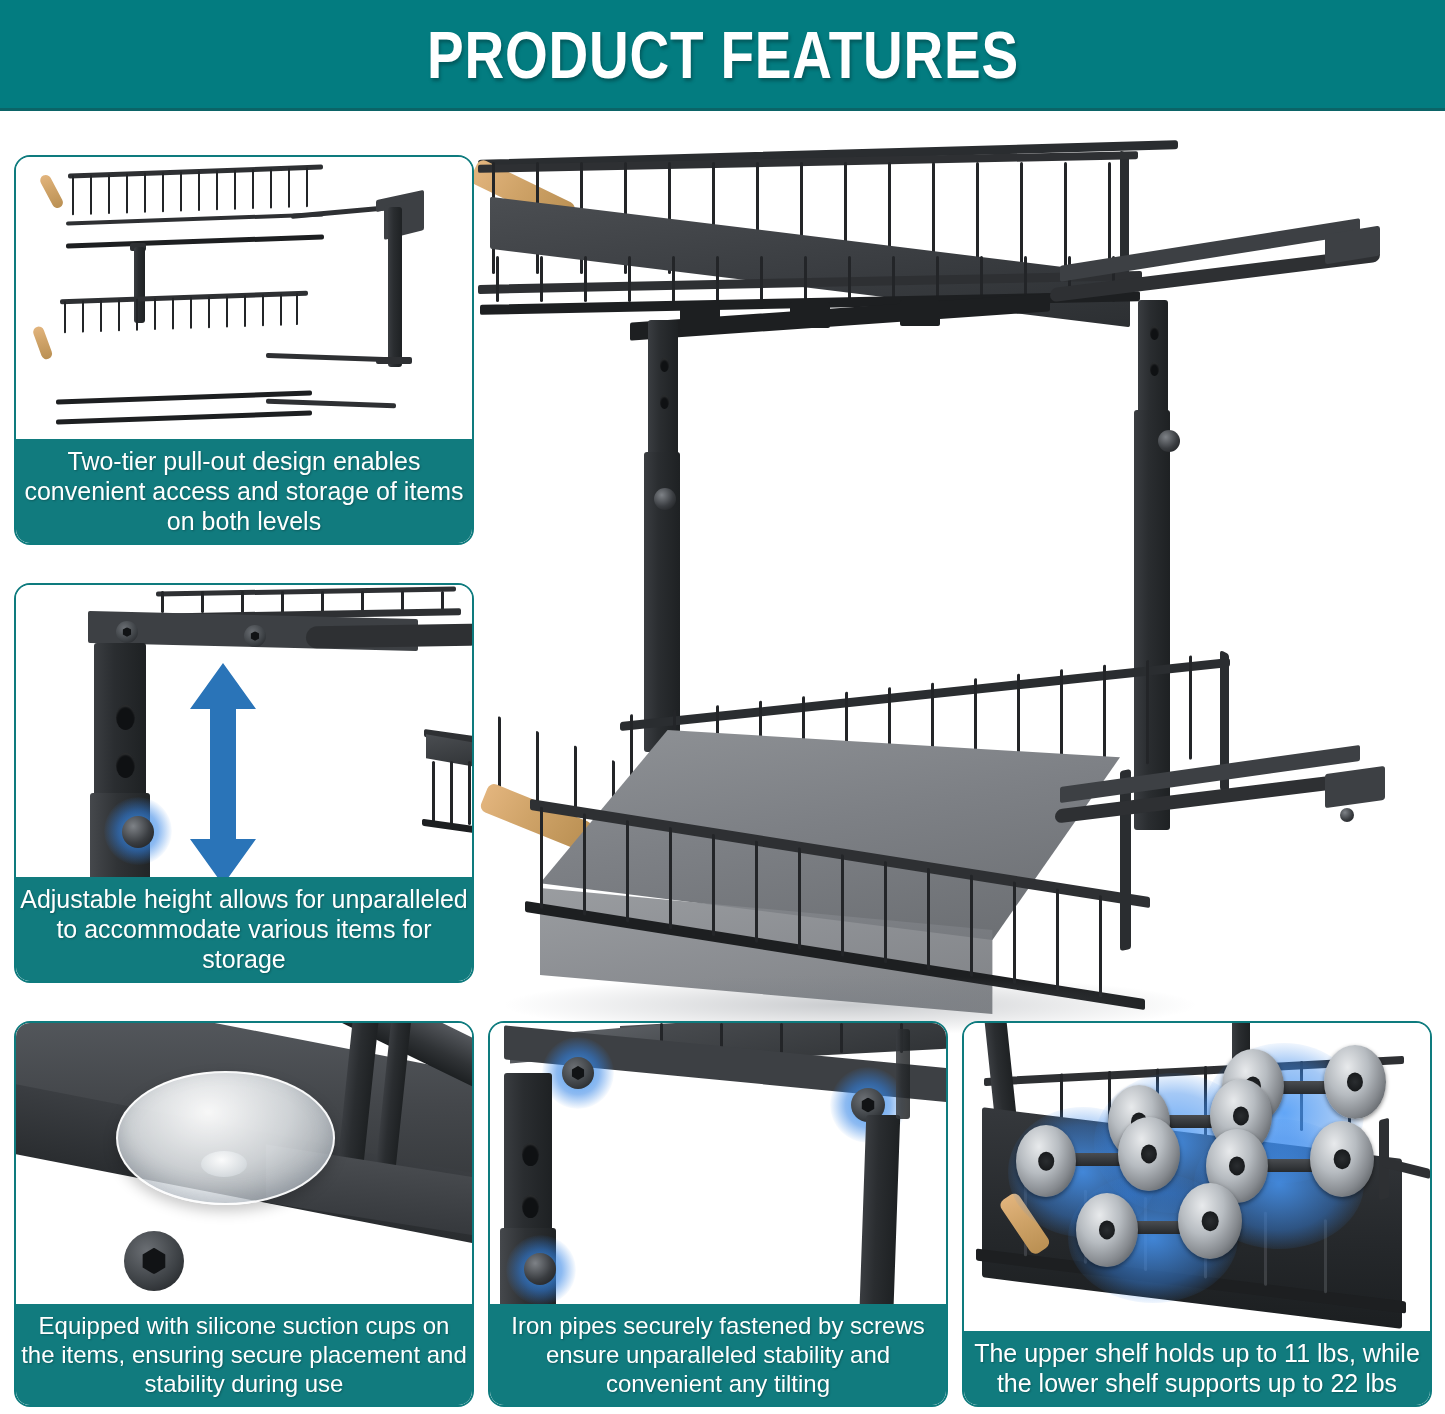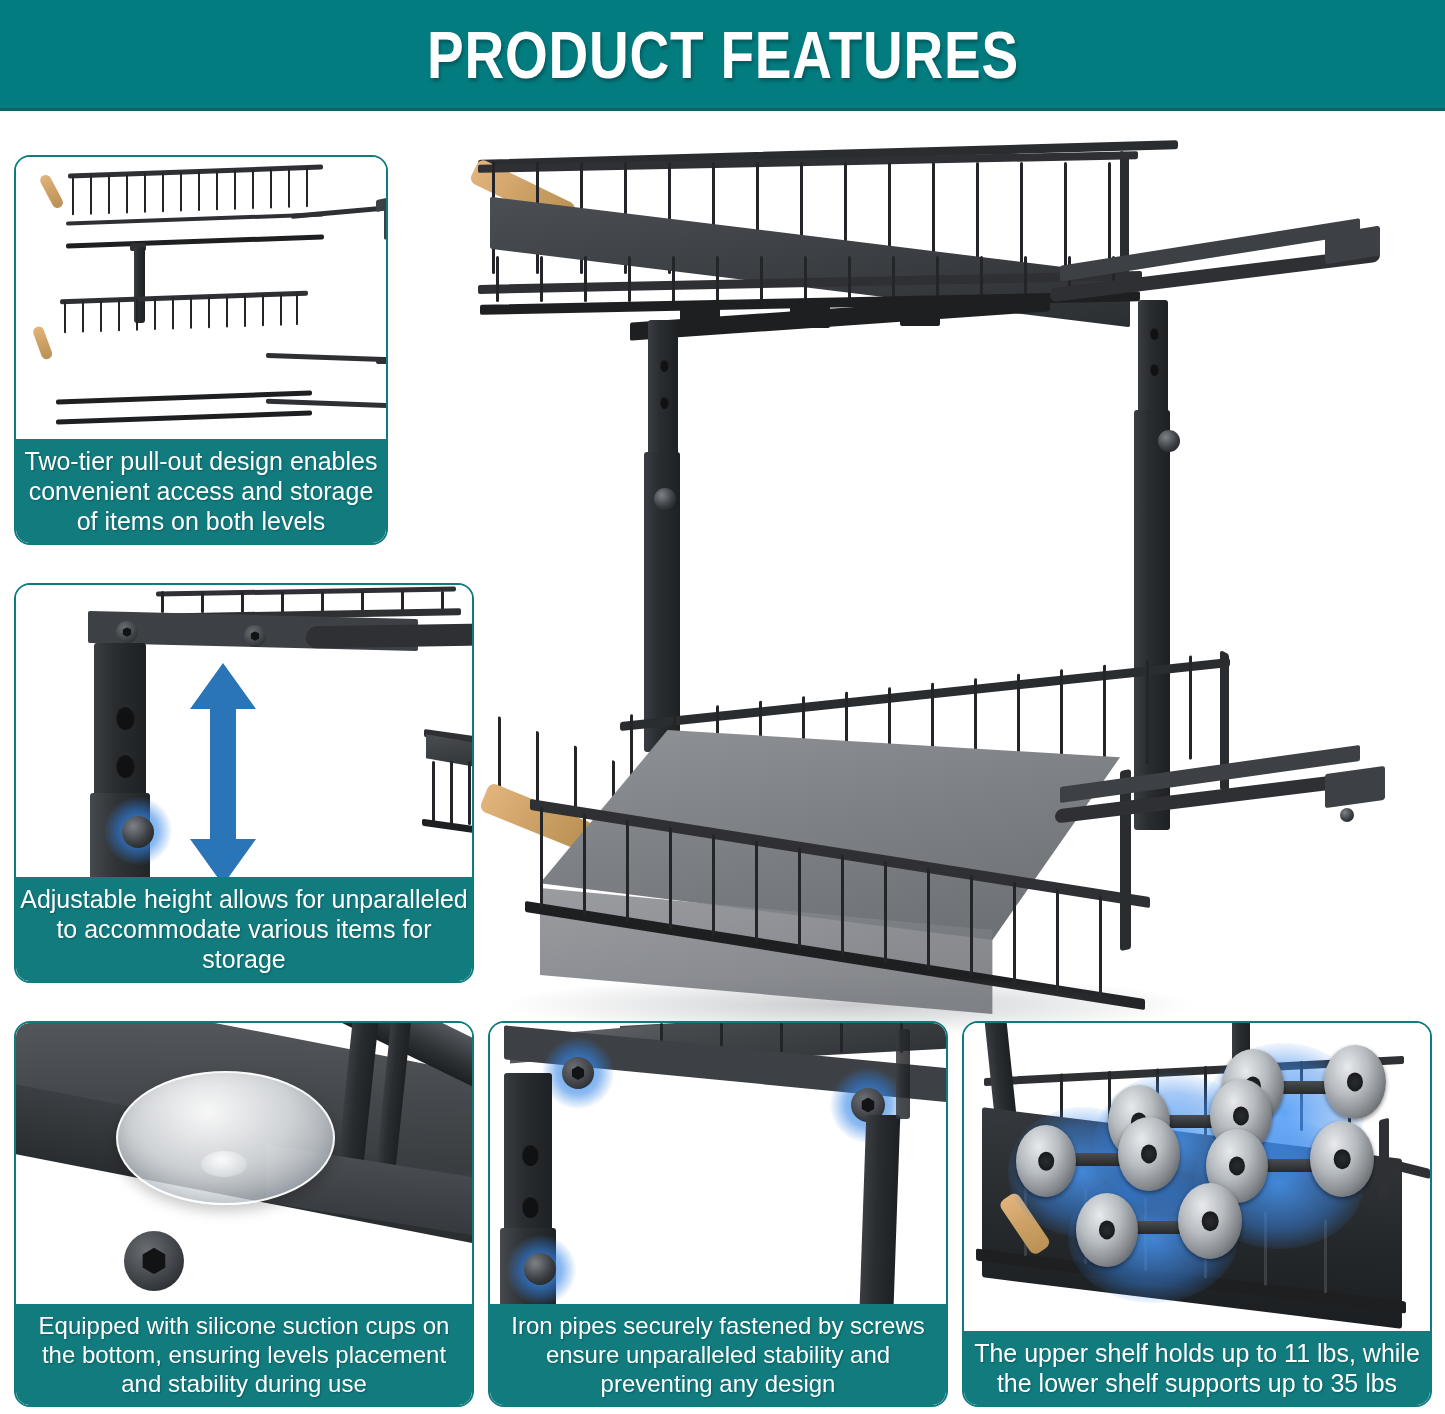--- a/index.html
+++ b/index.html
@@ -47,21 +47,21 @@
     font-weight:500;
     padding:7px 6px 9px 6px;
     box-sizing:border-box;
     border-bottom-left-radius:16px;
     border-bottom-right-radius:16px;
     text-shadow:1px 1px 2px rgba(0,0,0,0.25);
   }
   .caption.small{font-size:24px;line-height:29px;}
 
   
-  #panel-pullout   { left:14px;  top:155px;  width:374px; height:390px; }
+  #panel-pullout   { left:14px;  top:155px;  width:460px; height:390px; }
   #panel-height    { left:14px;  top:583px;  width:460px; height:400px; }
   #panel-suction   { left:14px;  top:1021px; width:460px; height:386px; }
   #panel-screws    { left:488px; top:1021px; width:460px; height:386px; }
   #panel-capacity  { left:962px; top:1021px; width:470px; height:386px; }
 
   
   .bar{position:absolute;background:#2e3033;border-radius:2px;}
   .bar.lite{background:#3d4044;}
   .bar.dk{background:#1d1f21;}
   .wire{position:absolute;background:#232528;width:3px;border-radius:2px;}
@@ -414,21 +414,21 @@
     <div class="plate" style="left:250px;top:142px;width:260px;height:58px;
          background:linear-gradient(175deg,#4b4e52,#34373b);transform:skewY(9deg);"></div>
 
     <div class="suction" style="left:100px;top:48px;width:215px;height:130px;"></div>
     <div style="position:absolute;left:185px;top:128px;width:46px;height:26px;border-radius:50%;
          background:radial-gradient(ellipse at 45% 35%, rgba(255,255,255,.9), rgba(196,204,210,.75));"></div>
 
     <div class="hexbolt" style="left:108px;top:208px;width:60px;height:60px;"></div>
   </div>
 
-  <div class="caption small">Equipped with silicone suction cups on the bottom, ensuring levels placement and stability during use</div>
+  <div class="caption small">Equipped with silicone suction cups on the items, ensuring secure placement and stability during use</div>
 </div>
 
 <div class="panel" id="panel-screws">
   <div class="panel-art">
 
     <div class="plate" style="left:130px;top:-6px;width:340px;height:40px;transform:skewY(-3deg);
          background:linear-gradient(170deg,#4a4d51,#303336);"></div>
     <div style="position:absolute;left:170px;top:0px;width:300px;height:34px;">
       <div class="wire" style="left:0px;  top:0;height:30px;"></div>
       <div class="wire" style="left:60px; top:0;height:30px;"></div>
@@ -451,21 +451,21 @@
     <div class="post" style="left:10px;top:205px;width:56px;height:130px;
          background:linear-gradient(90deg,#45484c,#2e3134 45%,#202325);"></div>
     <div class="glow" style="left:16px;top:212px;width:70px;height:70px;"></div>
     <div class="knob" style="left:34px;top:230px;width:32px;height:32px;"></div>
 
     <div class="post" style="left:372px;top:92px;width:34px;height:245px;transform:skewX(-2deg);"></div>
 
     <div class="post" style="left:406px;top:6px;width:14px;height:90px;opacity:.85;"></div>
   </div>
 
-  <div class="caption small">Iron pipes securely fastened by screws ensure unparalleled stability and preventing any design</div>
+  <div class="caption small">Iron pipes securely fastened by screws ensure unparalleled stability and convenient any tilting</div>
 </div>
 
 <div class="panel" id="panel-capacity">
   <div class="panel-art">
 
     <div class="bar" style="left:20px;top:44px;width:420px;height:8px;transform:skewY(-3deg);"></div>
     <div class="post" style="left:26px;top:-10px;width:22px;height:120px;transform:skewX(6deg);"></div>
     <div style="position:absolute;left:96px;top:42px;width:330px;height:80px;transform:skewY(-3deg);">
       <div class="wire" style="left:0px;  top:0;height:70px;"></div>
       <div class="wire" style="left:48px; top:0;height:70px;"></div>
@@ -524,14 +524,14 @@
       <div class="db-plate" style="left:110px;top:0px; width:64px;height:76px;"></div>
     </div>
 
     <div class="dumbbell" style="left:110px;top:158px;width:180px;height:90px;">
       <div class="db-bar" style="left:34px;top:40px;width:112px;height:13px;"></div>
       <div class="db-plate" style="left:2px;  top:12px;width:62px;height:74px;"></div>
       <div class="db-plate" style="left:104px;top:2px; width:64px;height:76px;"></div>
     </div>
   </div>
 
-  <div class="caption">The upper shelf holds up to 11 lbs, while the lower shelf supports up to 35 lbs</div>
+  <div class="caption">The upper shelf holds up to 11 lbs, while the lower shelf supports up to 22 lbs</div>
 </div>
 
 </body></html>

